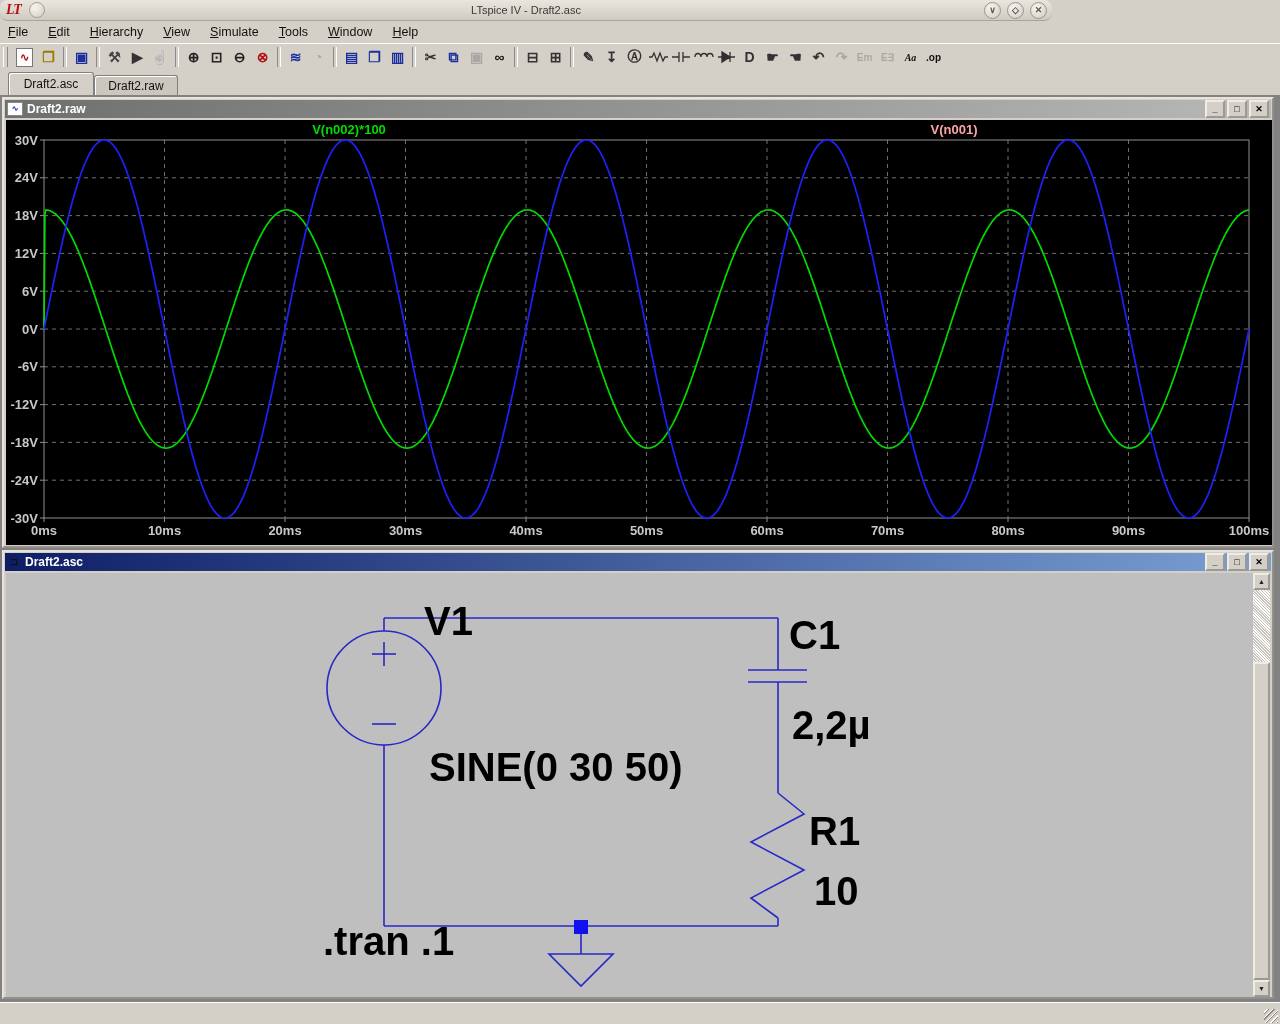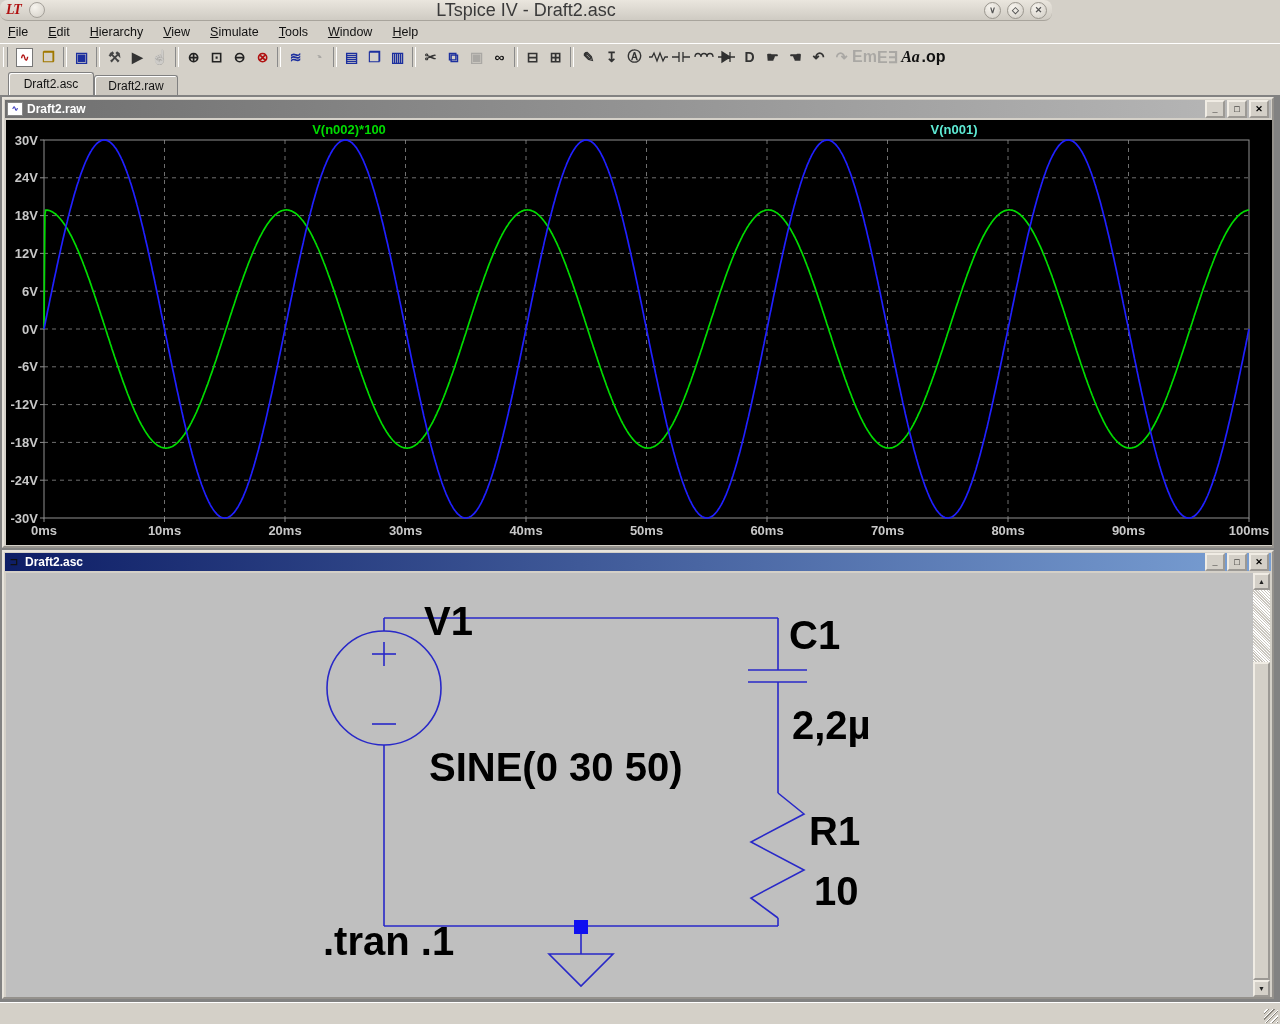--- a/index.html
+++ b/index.html
@@ -6,38 +6,38 @@
   .screen{position:relative;width:1280px;height:1024px;background:#d4d0c8;
     font-family:"Liberation Sans",sans-serif;overflow:hidden;}
 
   
   .titlebar{position:absolute;left:0;top:0;width:1052px;height:20px;
     background:linear-gradient(#eae6de,#cfcbc3);border-bottom:1px solid #a8a49c;
     display:flex;align-items:center;border-radius:8px;}
   .lt-logo{font:italic bold 14px "Liberation Serif",serif;color:#b01010;margin-left:6px;letter-spacing:-1px;}
   .win-circle{width:14px;height:14px;border-radius:50%;margin-left:8px;
     background:radial-gradient(circle at 35% 30%,#f7f4ee,#d2cec6);border:1px solid #a5a19a;}
-  .title-text{position:absolute;left:50%;transform:translateX(-50%);font-size:18px;color:#3a3a3a;text-align:center;}
+  .title-text{position:absolute;left:50%;transform:translateX(-50%);font-size:11px;color:#3a3a3a;text-align:center;}
   .circle-btns{position:absolute;right:5px;top:2px;display:flex;gap:6px;}
   .cbtn{width:15px;height:15px;border-radius:50%;background:radial-gradient(circle at 35% 30%,#f7f4ee,#d0ccc4);
     border:1px solid #9a968e;color:#555;font-size:9px;line-height:14px;text-align:center;font-weight:bold;}
 
   
   .menubar{position:absolute;left:0;top:21px;width:1280px;height:22px;background:#d4d0c8;
     display:flex;align-items:center;gap:20px;padding-left:8px;font-size:12.5px;color:#111;}
   .menu-item u{text-decoration:underline;}
 
   
   .toolbar{position:absolute;left:0;top:43px;width:1280px;height:26px;background:#d4d0c8;
     border-top:1px solid #fff;border-bottom:1px solid #96928a;display:flex;align-items:center;padding-left:2px;}
   .tbgrip{width:3px;height:20px;border-left:1px solid #fff;border-right:1px solid #8a8a8a;margin:0 4px 0 1px;}
   .tbsep{width:2px;height:20px;border-left:1px solid #8a8a8a;border-right:1px solid #fff;margin:0 3px;}
   .tbicon{width:23px;height:20px;display:flex;align-items:center;justify-content:center;
     font-size:14px;font-weight:bold;cursor:default;}
-  .tbicon.small{font-size:16px;}
+  .tbicon.small{font-size:10px;}
   .tbicon.page{width:15px;height:17px;background:#fff;border:1px solid #777;margin:0 4px;font-size:11px;}
   .tbicon.disabled{filter:grayscale(1);opacity:.55;}
   .tbicon.italic{font-style:italic;font-family:"Liberation Serif",serif;}
 
   
   .tabbar{position:absolute;left:0;top:69px;width:1280px;height:26px;background:#d4d0c8;
     border-bottom:1px solid #9a968e;}
   .tab{position:absolute;bottom:0;background:#d4d0c8;border:1px solid #808080;border-bottom:none;
     border-top-left-radius:3px;border-top-right-radius:3px;box-shadow:inset 1px 1px 0 #fff;
     font-size:12px;color:#111;display:flex;align-items:center;justify-content:center;}
@@ -249,21 +249,21 @@
             <text x="1002" y="415" text-anchor="middle" fill="#c8c8c8" style="font:bold 13px &quot;Liberation Sans&quot;,sans-serif">80ms</text>
             <line x1="1122.5" y1="398" x2="1122.5" y2="402" stroke="#909090"></line>
             <text x="1122.5" y="415" text-anchor="middle" fill="#c8c8c8" style="font:bold 13px &quot;Liberation Sans&quot;,sans-serif">90ms</text>
             <line x1="1243" y1="398" x2="1243" y2="402" stroke="#909090"></line>
             <text x="1243" y="415" text-anchor="middle" fill="#c8c8c8" style="font:bold 13px &quot;Liberation Sans&quot;,sans-serif">100ms</text>
             <path d="M38.0,209.0L38.9,94.6L39.7,90.1L40.6,90.0L41.4,90.1L42.3,90.3L43.2,90.5L44.0,90.8L44.9,91.2L45.8,91.6L46.6,92.1L47.5,92.6L48.3,93.2L49.2,93.8L50.1,94.5L50.9,95.3L51.8,96.1L52.6,97.0L53.5,98.0L54.4,99.0L55.2,100.0L56.1,101.1L56.9,102.3L57.8,103.5L58.7,104.7L59.5,106.1L60.4,107.4L61.3,108.8L62.1,110.3L63.0,111.8L63.8,113.4L64.7,115.0L65.6,116.7L66.4,118.4L67.3,120.2L68.1,122.0L69.0,123.8L69.9,125.7L70.7,127.6L71.6,129.6L72.5,131.6L73.3,133.7L74.2,135.8L75.0,137.9L75.9,140.0L76.8,142.2L77.6,144.5L78.5,146.7L79.3,149.0L80.2,151.4L81.1,153.7L81.9,156.1L82.8,158.5L83.7,160.9L84.5,163.4L85.4,165.9L86.2,168.4L87.1,170.9L88.0,173.4L88.8,176.0L89.7,178.6L90.5,181.2L91.4,183.8L92.3,186.4L93.1,189.0L94.0,191.7L94.8,194.3L95.7,197.0L96.6,199.6L97.4,202.3L98.3,205.0L99.2,207.7L100.0,210.3L100.9,213.0L101.7,215.7L102.6,218.3L103.5,221.0L104.3,223.7L105.2,226.3L106.0,228.9L106.9,231.6L107.8,234.2L108.6,236.8L109.5,239.4L110.4,242.0L111.2,244.5L112.1,247.1L112.9,249.6L113.8,252.1L114.7,254.6L115.5,257.0L116.4,259.5L117.2,261.9L118.1,264.3L119.0,266.6L119.8,268.9L120.7,271.2L121.5,273.5L122.4,275.7L123.3,277.9L124.1,280.1L125.0,282.2L125.9,284.3L126.7,286.4L127.6,288.4L128.4,290.4L129.3,292.3L130.2,294.2L131.0,296.0L131.9,297.8L132.7,299.6L133.6,301.3L134.5,303.0L135.3,304.6L136.2,306.1L137.1,307.7L137.9,309.1L138.8,310.6L139.6,311.9L140.5,313.3L141.4,314.5L142.2,315.7L143.1,316.9L143.9,318.0L144.8,319.0L145.7,320.0L146.5,321.0L147.4,321.9L148.3,322.7L149.1,323.4L150.0,324.2L150.8,324.8L151.7,325.4L152.6,325.9L153.4,326.4L154.3,326.8L155.1,327.2L156.0,327.5L156.9,327.7L157.7,327.9L158.6,328.0L159.4,328.1L160.3,328.1L161.2,328.0L162.0,327.9L162.9,327.7L163.8,327.5L164.6,327.1L165.5,326.8L166.3,326.4L167.2,325.9L168.1,325.3L168.9,324.7L169.8,324.1L170.6,323.4L171.5,322.6L172.4,321.8L173.2,320.9L174.1,319.9L175.0,318.9L175.8,317.9L176.7,316.8L177.5,315.6L178.4,314.4L179.3,313.1L180.1,311.8L181.0,310.4L181.8,309.0L182.7,307.5L183.6,306.0L184.4,304.4L185.3,302.8L186.1,301.1L187.0,299.4L187.9,297.7L188.7,295.9L189.6,294.0L190.5,292.1L191.3,290.2L192.2,288.2L193.0,286.2L193.9,284.1L194.8,282.0L195.6,279.9L196.5,277.7L197.3,275.5L198.2,273.3L199.1,271.0L199.9,268.7L200.8,266.4L201.7,264.1L202.5,261.7L203.4,259.3L204.2,256.8L205.1,254.4L206.0,251.9L206.8,249.4L207.7,246.8L208.5,244.3L209.4,241.7L210.3,239.2L211.1,236.6L212.0,234.0L212.8,231.3L213.7,228.7L214.6,226.1L215.4,223.4L216.3,220.8L217.2,218.1L218.0,215.4L218.9,212.8L219.7,210.1L220.6,207.4L221.5,204.7L222.3,202.1L223.2,199.4L224.0,196.7L224.9,194.1L225.8,191.4L226.6,188.8L227.5,186.2L228.4,183.5L229.2,180.9L230.1,178.3L230.9,175.8L231.8,173.2L232.7,170.7L233.5,168.1L234.4,165.6L235.2,163.2L236.1,160.7L237.0,158.3L237.8,155.9L238.7,153.5L239.6,151.1L240.4,148.8L241.3,146.5L242.1,144.3L243.0,142.0L243.9,139.8L244.7,137.7L245.6,135.6L246.4,133.5L247.3,131.4L248.2,129.4L249.0,127.5L249.9,125.5L250.7,123.6L251.6,121.8L252.5,120.0L253.3,118.2L254.2,116.5L255.1,114.9L255.9,113.3L256.8,111.7L257.6,110.2L258.5,108.7L259.4,107.3L260.2,105.9L261.1,104.6L261.9,103.4L262.8,102.2L263.7,101.0L264.5,99.9L265.4,98.9L266.3,97.9L267.1,96.9L268.0,96.1L268.8,95.2L269.7,94.5L270.6,93.8L271.4,93.1L272.3,92.5L273.1,92.0L274.0,91.6L274.9,91.1L275.7,90.8L276.6,90.5L277.4,90.3L278.3,90.1L279.2,90.0L280.0,89.9L280.9,89.9L281.8,90.0L282.6,90.1L283.5,90.3L284.3,90.6L285.2,90.9L286.1,91.3L286.9,91.7L287.8,92.2L288.6,92.7L289.5,93.3L290.4,94.0L291.2,94.7L292.1,95.5L293.0,96.3L293.8,97.2L294.7,98.2L295.5,99.2L296.4,100.2L297.3,101.3L298.1,102.5L299.0,103.7L299.8,105.0L300.7,106.3L301.6,107.7L302.4,109.1L303.3,110.6L304.2,112.1L305.0,113.7L305.9,115.4L306.7,117.0L307.6,118.8L308.5,120.5L309.3,122.3L310.2,124.2L311.0,126.1L311.9,128.0L312.8,130.0L313.6,132.0L314.5,134.1L315.3,136.2L316.2,138.3L317.1,140.5L317.9,142.7L318.8,144.9L319.7,147.2L320.5,149.5L321.4,151.8L322.2,154.2L323.1,156.6L324.0,159.0L324.8,161.4L325.7,163.9L326.5,166.4L327.4,168.9L328.3,171.4L329.1,174.0L330.0,176.5L330.9,179.1L331.7,181.7L332.6,184.3L333.4,186.9L334.3,189.6L335.2,192.2L336.0,194.9L336.9,197.5L337.7,200.2L338.6,202.8L339.5,205.5L340.3,208.2L341.2,210.9L342.0,213.5L342.9,216.2L343.8,218.9L344.6,221.5L345.5,224.2L346.4,226.8L347.2,229.5L348.1,232.1L348.9,234.7L349.8,237.3L350.7,239.9L351.5,242.5L352.4,245.0L353.2,247.6L354.1,250.1L355.0,252.6L355.8,255.1L356.7,257.5L357.6,260.0L358.4,262.4L359.3,264.7L360.1,267.1L361.0,269.4L361.9,271.7L362.7,274.0L363.6,276.2L364.4,278.4L365.3,280.5L366.2,282.6L367.0,284.7L367.9,286.8L368.8,288.8L369.6,290.7L370.5,292.7L371.3,294.5L372.2,296.4L373.1,298.2L373.9,299.9L374.8,301.6L375.6,303.3L376.5,304.9L377.4,306.5L378.2,308.0L379.1,309.4L379.9,310.8L380.8,312.2L381.7,313.5L382.5,314.8L383.4,316.0L384.3,317.1L385.1,318.2L386.0,319.2L386.8,320.2L387.7,321.2L388.6,322.0L389.4,322.8L390.3,323.6L391.1,324.3L392.0,324.9L392.9,325.5L393.7,326.0L394.6,326.5L395.5,326.9L396.3,327.2L397.2,327.5L398.0,327.8L398.9,327.9L399.8,328.0L400.6,328.1L401.5,328.1L402.3,328.0L403.2,327.8L404.1,327.6L404.9,327.4L405.8,327.1L406.6,326.7L407.5,326.3L408.4,325.8L409.2,325.2L410.1,324.6L411.0,324.0L411.8,323.2L412.7,322.4L413.5,321.6L414.4,320.7L415.3,319.8L416.1,318.7L417.0,317.7L417.8,316.6L418.7,315.4L419.6,314.2L420.4,312.9L421.3,311.5L422.2,310.2L423.0,308.7L423.9,307.2L424.7,305.7L425.6,304.1L426.5,302.5L427.3,300.8L428.2,299.1L429.0,297.3L429.9,295.5L430.8,293.6L431.6,291.7L432.5,289.8L433.4,287.8L434.2,285.8L435.1,283.7L435.9,281.6L436.8,279.5L437.7,277.3L438.5,275.1L439.4,272.9L440.2,270.6L441.1,268.3L442.0,265.9L442.8,263.6L443.7,261.2L444.5,258.8L445.4,256.3L446.3,253.9L447.1,251.4L448.0,248.9L448.9,246.3L449.7,243.8L450.6,241.2L451.4,238.6L452.3,236.0L453.2,233.4L454.0,230.8L454.9,228.2L455.7,225.5L456.6,222.9L457.5,220.2L458.3,217.6L459.2,214.9L460.1,212.2L460.9,209.5L461.8,206.9L462.6,204.2L463.5,201.5L464.4,198.9L465.2,196.2L466.1,193.5L466.9,190.9L467.8,188.3L468.7,185.6L469.5,183.0L470.4,180.4L471.2,177.8L472.1,175.3L473.0,172.7L473.8,170.2L474.7,167.6L475.6,165.1L476.4,162.7L477.3,160.2L478.1,157.8L479.0,155.4L479.9,153.0L480.7,150.7L481.6,148.4L482.4,146.1L483.3,143.8L484.2,141.6L485.0,139.4L485.9,137.3L486.8,135.1L487.6,133.1L488.5,131.0L489.3,129.0L490.2,127.1L491.1,125.1L491.9,123.3L492.8,121.4L493.6,119.6L494.5,117.9L495.4,116.2L496.2,114.5L497.1,112.9L497.9,111.4L498.8,109.9L499.7,108.4L500.5,107.0L501.4,105.7L502.3,104.4L503.1,103.1L504.0,101.9L504.8,100.8L505.7,99.7L506.6,98.7L507.4,97.7L508.3,96.8L509.1,95.9L510.0,95.1L510.9,94.3L511.7,93.6L512.6,93.0L513.5,92.4L514.3,91.9L515.2,91.5L516.0,91.1L516.9,90.7L517.8,90.4L518.6,90.2L519.5,90.1L520.3,90.0L521.2,89.9L522.1,90.0L522.9,90.0L523.8,90.2L524.7,90.4L525.5,90.6L526.4,91.0L527.2,91.3L528.1,91.8L529.0,92.3L529.8,92.8L530.7,93.4L531.5,94.1L532.4,94.8L533.3,95.6L534.1,96.5L535.0,97.4L535.8,98.3L536.7,99.4L537.6,100.4L538.4,101.6L539.3,102.7L540.2,104.0L541.0,105.3L541.9,106.6L542.7,108.0L543.6,109.4L544.5,110.9L545.3,112.5L546.2,114.0L547.0,115.7L547.9,117.4L548.8,119.1L549.6,120.9L550.5,122.7L551.4,124.6L552.2,126.5L553.1,128.4L553.9,130.4L554.8,132.4L555.7,134.5L556.5,136.6L557.4,138.7L558.2,140.9L559.1,143.1L560.0,145.4L560.8,147.7L561.7,150.0L562.5,152.3L563.4,154.7L564.3,157.1L565.1,159.5L566.0,161.9L566.9,164.4L567.7,166.9L568.6,169.4L569.4,171.9L570.3,174.5L571.2,177.0L572.0,179.6L572.9,182.2L573.7,184.8L574.6,187.4L575.5,190.1L576.3,192.7L577.2,195.4L578.1,198.0L578.9,200.7L579.8,203.4L580.6,206.0L581.5,208.7L582.4,211.4L583.2,214.1L584.1,216.7L584.9,219.4L585.8,222.1L586.7,224.7L587.5,227.4L588.4,230.0L589.3,232.6L590.1,235.2L591.0,237.8L591.8,240.4L592.7,243.0L593.6,245.6L594.4,248.1L595.3,250.6L596.1,253.1L597.0,255.6L597.9,258.0L598.7,260.4L599.6,262.8L600.4,265.2L601.3,267.6L602.2,269.9L603.0,272.2L603.9,274.4L604.8,276.6L605.6,278.8L606.5,281.0L607.3,283.1L608.2,285.1L609.1,287.2L609.9,289.2L610.8,291.1L611.6,293.0L612.5,294.9L613.4,296.7L614.2,298.5L615.1,300.3L616.0,302.0L616.8,303.6L617.7,305.2L618.5,306.8L619.4,308.3L620.3,309.7L621.1,311.1L622.0,312.5L622.8,313.8L623.7,315.0L624.6,316.2L625.4,317.3L626.3,318.4L627.1,319.4L628.0,320.4L628.9,321.3L629.7,322.2L630.6,323.0L631.5,323.7L632.3,324.4L633.2,325.0L634.0,325.6L634.9,326.1L635.8,326.6L636.6,327.0L637.5,327.3L638.3,327.6L639.2,327.8L640.1,327.9L640.9,328.0L641.8,328.1L642.7,328.0L643.5,328.0L644.4,327.8L645.2,327.6L646.1,327.3L647.0,327.0L647.8,326.6L648.7,326.2L649.5,325.7L650.4,325.1L651.3,324.5L652.1,323.8L653.0,323.1L653.9,322.3L654.7,321.4L655.6,320.5L656.4,319.6L657.3,318.5L658.2,317.5L659.0,316.3L659.9,315.1L660.7,313.9L661.6,312.6L662.5,311.3L663.3,309.9L664.2,308.4L665.0,306.9L665.9,305.4L666.8,303.8L667.6,302.1L668.5,300.5L669.4,298.7L670.2,296.9L671.1,295.1L671.9,293.3L672.8,291.3L673.7,289.4L674.5,287.4L675.4,285.4L676.2,283.3L677.1,281.2L678.0,279.0L678.8,276.9L679.7,274.6L680.6,272.4L681.4,270.1L682.3,267.8L683.1,265.5L684.0,263.1L684.9,260.7L685.7,258.3L686.6,255.8L687.4,253.4L688.3,250.9L689.2,248.4L690.0,245.8L690.9,243.3L691.7,240.7L692.6,238.1L693.5,235.5L694.3,232.9L695.2,230.3L696.1,227.7L696.9,225.0L697.8,222.4L698.6,219.7L699.5,217.0L700.4,214.4L701.2,211.7L702.1,209.0L702.9,206.3L703.8,203.7L704.7,201.0L705.5,198.3L706.4,195.7L707.3,193.0L708.1,190.4L709.0,187.7L709.8,185.1L710.7,182.5L711.6,179.9L712.4,177.3L713.3,174.7L714.1,172.2L715.0,169.7L715.9,167.1L716.7,164.7L717.6,162.2L718.5,159.7L719.3,157.3L720.2,154.9L721.0,152.5L721.9,150.2L722.8,147.9L723.6,145.6L724.5,143.4L725.3,141.2L726.2,139.0L727.1,136.8L727.9,134.7L728.8,132.7L729.6,130.6L730.5,128.6L731.4,126.7L732.2,124.8L733.1,122.9L734.0,121.1L734.8,119.3L735.7,117.6L736.5,115.9L737.4,114.2L738.3,112.6L739.1,111.1L740.0,109.6L740.8,108.1L741.7,106.7L742.6,105.4L743.4,104.1L744.3,102.9L745.2,101.7L746.0,100.6L746.9,99.5L747.7,98.5L748.6,97.5L749.5,96.6L750.3,95.7L751.2,94.9L752.0,94.2L752.9,93.5L753.8,92.9L754.6,92.3L755.5,91.8L756.3,91.4L757.2,91.0L758.1,90.7L758.9,90.4L759.8,90.2L760.7,90.0L761.5,90.0L762.4,89.9L763.2,90.0L764.1,90.1L765.0,90.2L765.8,90.4L766.7,90.7L767.5,91.0L768.4,91.4L769.3,91.9L770.1,92.4L771.0,92.9L771.9,93.6L772.7,94.3L773.6,95.0L774.4,95.8L775.3,96.7L776.2,97.6L777.0,98.5L777.9,99.6L778.7,100.7L779.6,101.8L780.5,103.0L781.3,104.2L782.2,105.5L783.1,106.9L783.9,108.3L784.8,109.7L785.6,111.2L786.5,112.8L787.4,114.4L788.2,116.0L789.1,117.7L789.9,119.5L790.8,121.2L791.7,123.1L792.5,124.9L793.4,126.9L794.2,128.8L795.1,130.8L796.0,132.8L796.8,134.9L797.7,137.0L798.6,139.2L799.4,141.4L800.3,143.6L801.1,145.8L802.0,148.1L802.9,150.4L803.7,152.8L804.6,155.1L805.4,157.5L806.3,160.0L807.2,162.4L808.0,164.9L808.9,167.4L809.8,169.9L810.6,172.4L811.5,175.0L812.3,177.5L813.2,180.1L814.1,182.7L814.9,185.3L815.8,188.0L816.6,190.6L817.5,193.3L818.4,195.9L819.2,198.6L820.1,201.2L820.9,203.9L821.8,206.6L822.7,209.3L823.5,211.9L824.4,214.6L825.3,217.3L826.1,219.9L827.0,222.6L827.8,225.2L828.7,227.9L829.6,230.5L830.4,233.2L831.3,235.8L832.1,238.4L833.0,240.9L833.9,243.5L834.7,246.1L835.6,248.6L836.5,251.1L837.3,253.6L838.2,256.1L839.0,258.5L839.9,260.9L840.8,263.3L841.6,265.7L842.5,268.0L843.3,270.3L844.2,272.6L845.1,274.8L845.9,277.1L846.8,279.2L847.6,281.4L848.5,283.5L849.4,285.6L850.2,287.6L851.1,289.6L852.0,291.5L852.8,293.4L853.7,295.3L854.5,297.1L855.4,298.9L856.3,300.6L857.1,302.3L858.0,303.9L858.8,305.5L859.7,307.1L860.6,308.6L861.4,310.0L862.3,311.4L863.2,312.7L864.0,314.0L864.9,315.3L865.7,316.4L866.6,317.6L867.5,318.6L868.3,319.6L869.2,320.6L870.0,321.5L870.9,322.4L871.8,323.1L872.6,323.9L873.5,324.6L874.4,325.2L875.2,325.7L876.1,326.2L876.9,326.7L877.8,327.0L878.7,327.4L879.5,327.6L880.4,327.8L881.2,328.0L882.1,328.0L883.0,328.1L883.8,328.0L884.7,327.9L885.5,327.8L886.4,327.6L887.3,327.3L888.1,326.9L889.0,326.5L889.9,326.1L890.7,325.6L891.6,325.0L892.4,324.4L893.3,323.7L894.2,322.9L895.0,322.1L895.9,321.2L896.7,320.3L897.6,319.4L898.5,318.3L899.3,317.2L900.2,316.1L901.1,314.9L901.9,313.6L902.8,312.3L903.6,311.0L904.5,309.6L905.4,308.1L906.2,306.6L907.1,305.1L907.9,303.5L908.8,301.8L909.7,300.1L910.5,298.4L911.4,296.6L912.2,294.7L913.1,292.9L914.0,291.0L914.8,289.0L915.7,287.0L916.6,285.0L917.4,282.9L918.3,280.8L919.1,278.6L920.0,276.4L920.9,274.2L921.7,271.9L922.6,269.7L923.4,267.3L924.3,265.0L925.2,262.6L926.0,260.2L926.9,257.8L927.8,255.3L928.6,252.9L929.5,250.4L930.3,247.9L931.2,245.3L932.1,242.8L932.9,240.2L933.8,237.6L934.6,235.0L935.5,232.4L936.4,229.8L937.2,227.1L938.1,224.5L939.0,221.8L939.8,219.2L940.7,216.5L941.5,213.8L942.4,211.2L943.3,208.5L944.1,205.8L945.0,203.1L945.8,200.5L946.7,197.8L947.6,195.1L948.4,192.5L949.3,189.8L950.1,187.2L951.0,184.6L951.9,182.0L952.7,179.4L953.6,176.8L954.5,174.2L955.3,171.7L956.2,169.2L957.0,166.6L957.9,164.2L958.8,161.7L959.6,159.2L960.5,156.8L961.3,154.4L962.2,152.1L963.1,149.7L963.9,147.4L964.8,145.2L965.7,142.9L966.5,140.7L967.4,138.5L968.2,136.4L969.1,134.3L970.0,132.2L970.8,130.2L971.7,128.2L972.5,126.3L973.4,124.4L974.3,122.5L975.1,120.7L976.0,118.9L976.8,117.2L977.7,115.5L978.6,113.9L979.4,112.3L980.3,110.8L981.2,109.3L982.0,107.9L982.9,106.5L983.7,105.1L984.6,103.9L985.5,102.6L986.3,101.5L987.2,100.3L988.0,99.3L988.9,98.3L989.8,97.3L990.6,96.4L991.5,95.6L992.4,94.8L993.2,94.1L994.1,93.4L994.9,92.8L995.8,92.2L996.7,91.7L997.5,91.3L998.4,90.9L999.2,90.6L1000.1,90.4L1001.0,90.2L1001.8,90.0L1002.7,89.9L1003.6,89.9L1004.4,90.0L1005.3,90.1L1006.1,90.2L1007.0,90.5L1007.9,90.8L1008.7,91.1L1009.6,91.5L1010.4,92.0L1011.3,92.5L1012.2,93.1L1013.0,93.7L1013.9,94.4L1014.7,95.2L1015.6,96.0L1016.5,96.8L1017.3,97.8L1018.2,98.7L1019.1,99.8L1019.9,100.9L1020.8,102.0L1021.6,103.2L1022.5,104.5L1023.4,105.8L1024.2,107.1L1025.1,108.6L1025.9,110.0L1026.8,111.5L1027.7,113.1L1028.5,114.7L1029.4,116.4L1030.3,118.1L1031.1,119.8L1032.0,121.6L1032.8,123.4L1033.7,125.3L1034.6,127.2L1035.4,129.2L1036.3,131.2L1037.1,133.3L1038.0,135.3L1038.9,137.5L1039.7,139.6L1040.6,141.8L1041.4,144.0L1042.3,146.3L1043.2,148.6L1044.0,150.9L1044.9,153.2L1045.8,155.6L1046.6,158.0L1047.5,160.4L1048.3,162.9L1049.2,165.4L1050.1,167.9L1050.9,170.4L1051.8,172.9L1052.6,175.5L1053.5,178.1L1054.4,180.7L1055.2,183.3L1056.1,185.9L1057.0,188.5L1057.8,191.1L1058.7,193.8L1059.5,196.4L1060.4,199.1L1061.3,201.8L1062.1,204.4L1063.0,207.1L1063.8,209.8L1064.7,212.5L1065.6,215.1L1066.4,217.8L1067.3,220.5L1068.2,223.1L1069.0,225.8L1069.9,228.4L1070.7,231.1L1071.6,233.7L1072.5,236.3L1073.3,238.9L1074.2,241.5L1075.0,244.0L1075.9,246.6L1076.8,249.1L1077.6,251.6L1078.5,254.1L1079.3,256.6L1080.2,259.0L1081.1,261.4L1081.9,263.8L1082.8,266.2L1083.7,268.5L1084.5,270.8L1085.4,273.1L1086.2,275.3L1087.1,277.5L1088.0,279.7L1088.8,281.8L1089.7,283.9L1090.5,286.0L1091.4,288.0L1092.3,290.0L1093.1,291.9L1094.0,293.8L1094.9,295.7L1095.7,297.5L1096.6,299.2L1097.4,301.0L1098.3,302.6L1099.2,304.3L1100.0,305.8L1100.9,307.4L1101.7,308.9L1102.6,310.3L1103.5,311.7L1104.3,313.0L1105.2,314.3L1106.0,315.5L1106.9,316.7L1107.8,317.8L1108.6,318.8L1109.5,319.8L1110.4,320.8L1111.2,321.7L1112.1,322.5L1112.9,323.3L1113.8,324.0L1114.7,324.7L1115.5,325.3L1116.4,325.8L1117.2,326.3L1118.1,326.7L1119.0,327.1L1119.8,327.4L1120.7,327.7L1121.6,327.9L1122.4,328.0L1123.3,328.1L1124.1,328.1L1125.0,328.0L1125.9,327.9L1126.7,327.7L1127.6,327.5L1128.4,327.2L1129.3,326.9L1130.2,326.5L1131.0,326.0L1131.9,325.5L1132.7,324.9L1133.6,324.2L1134.5,323.5L1135.3,322.8L1136.2,321.9L1137.1,321.1L1137.9,320.1L1138.8,319.2L1139.6,318.1L1140.5,317.0L1141.4,315.9L1142.2,314.7L1143.1,313.4L1143.9,312.1L1144.8,310.7L1145.7,309.3L1146.5,307.8L1147.4,306.3L1148.3,304.8L1149.1,303.1L1150.0,301.5L1150.8,299.8L1151.7,298.0L1152.6,296.2L1153.4,294.4L1154.3,292.5L1155.1,290.6L1156.0,288.6L1156.9,286.6L1157.7,284.5L1158.6,282.5L1159.5,280.3L1160.3,278.2L1161.2,276.0L1162.0,273.8L1162.9,271.5L1163.8,269.2L1164.6,266.9L1165.5,264.5L1166.3,262.1L1167.2,259.7L1168.1,257.3L1168.9,254.9L1169.8,252.4L1170.6,249.9L1171.5,247.4L1172.4,244.8L1173.2,242.3L1174.1,239.7L1175.0,237.1L1175.8,234.5L1176.7,231.9L1177.5,229.2L1178.4,226.6L1179.3,223.9L1180.1,221.3L1181.0,218.6L1181.8,216.0L1182.7,213.3L1183.6,210.6L1184.4,207.9L1185.3,205.3L1186.2,202.6L1187.0,199.9L1187.9,197.3L1188.7,194.6L1189.6,192.0L1190.5,189.3L1191.3,186.7L1192.2,184.1L1193.0,181.5L1193.9,178.9L1194.8,176.3L1195.6,173.7L1196.5,171.2L1197.3,168.6L1198.2,166.1L1199.1,163.7L1199.9,161.2L1200.8,158.8L1201.7,156.4L1202.5,154.0L1203.4,151.6L1204.2,149.3L1205.1,147.0L1206.0,144.7L1206.8,142.5L1207.7,140.3L1208.5,138.1L1209.4,136.0L1210.3,133.9L1211.1,131.8L1212.0,129.8L1212.9,127.8L1213.7,125.9L1214.6,124.0L1215.4,122.2L1216.3,120.4L1217.2,118.6L1218.0,116.9L1218.9,115.2L1219.7,113.6L1220.6,112.0L1221.5,110.5L1222.3,109.0L1223.2,107.6L1224.1,106.2L1224.9,104.9L1225.8,103.6L1226.6,102.4L1227.5,101.2L1228.4,100.1L1229.2,99.1L1230.1,98.1L1230.9,97.1L1231.8,96.2L1232.7,95.4L1233.5,94.6L1234.4,93.9L1235.2,93.3L1236.1,92.7L1237.0,92.1L1237.8,91.6L1238.7,91.2L1239.6,90.9L1240.4,90.6L1241.3,90.3L1242.1,90.1L1243.0,90.0" fill="none" stroke="#00dc00" stroke-width="1.7"></path>
             <path d="M38.0,209.0L38.9,204.8L39.7,200.5L40.6,196.3L41.4,192.0L42.3,187.8L43.2,183.6L44.0,179.4L44.9,175.2L45.8,171.1L46.6,166.9L47.5,162.8L48.3,158.7L49.2,154.6L50.1,150.6L50.9,146.5L51.8,142.5L52.6,138.6L53.5,134.7L54.4,130.8L55.2,126.9L56.1,123.1L56.9,119.4L57.8,115.7L58.7,112.0L59.5,108.4L60.4,104.8L61.3,101.3L62.1,97.8L63.0,94.4L63.8,91.1L64.7,87.8L65.6,84.6L66.4,81.4L67.3,78.3L68.1,75.3L69.0,72.3L69.9,69.4L70.7,66.6L71.6,63.8L72.5,61.2L73.3,58.6L74.2,56.0L75.0,53.6L75.9,51.2L76.8,48.9L77.6,46.7L78.5,44.5L79.3,42.5L80.2,40.5L81.1,38.7L81.9,36.9L82.8,35.1L83.7,33.5L84.5,32.0L85.4,30.6L86.2,29.2L87.1,27.9L88.0,26.8L88.8,25.7L89.7,24.7L90.5,23.8L91.4,23.0L92.3,22.3L93.1,21.7L94.0,21.2L94.8,20.7L95.7,20.4L96.6,20.2L97.4,20.0L98.3,20.0L99.2,20.1L100.0,20.2L100.9,20.4L101.7,20.8L102.6,21.2L103.5,21.7L104.3,22.4L105.2,23.1L106.0,23.9L106.9,24.8L107.8,25.8L108.6,26.9L109.5,28.1L110.4,29.3L111.2,30.7L112.1,32.1L112.9,33.7L113.8,35.3L114.7,37.0L115.5,38.8L116.4,40.7L117.2,42.7L118.1,44.8L119.0,46.9L119.8,49.1L120.7,51.4L121.5,53.8L122.4,56.3L123.3,58.8L124.1,61.4L125.0,64.1L125.9,66.9L126.7,69.7L127.6,72.6L128.4,75.6L129.3,78.6L130.2,81.7L131.0,84.9L131.9,88.1L132.7,91.4L133.6,94.8L134.5,98.2L135.3,101.6L136.2,105.2L137.1,108.7L137.9,112.4L138.8,116.0L139.6,119.8L140.5,123.5L141.4,127.3L142.2,131.2L143.1,135.1L143.9,139.0L144.8,142.9L145.7,146.9L146.5,151.0L147.4,155.0L148.3,159.1L149.1,163.2L150.0,167.3L150.8,171.5L151.7,175.6L152.6,179.8L153.4,184.0L154.3,188.2L155.1,192.5L156.0,196.7L156.9,200.9L157.7,205.2L158.6,209.4L159.4,213.7L160.3,217.9L161.2,222.1L162.0,226.4L162.9,230.6L163.8,234.8L164.6,239.0L165.5,243.2L166.3,247.4L167.2,251.5L168.1,255.6L168.9,259.7L169.8,263.8L170.6,267.8L171.5,271.9L172.4,275.9L173.2,279.8L174.1,283.7L175.0,287.6L175.8,291.4L176.7,295.2L177.5,299.0L178.4,302.7L179.3,306.4L180.1,310.0L181.0,313.5L181.8,317.0L182.7,320.5L183.6,323.9L184.4,327.2L185.3,330.5L186.1,333.7L187.0,336.9L187.9,340.0L188.7,343.0L189.6,346.0L190.5,348.9L191.3,351.7L192.2,354.4L193.0,357.1L193.9,359.7L194.8,362.2L195.6,364.7L196.5,367.0L197.3,369.3L198.2,371.5L199.1,373.7L199.9,375.7L200.8,377.7L201.7,379.5L202.5,381.3L203.4,383.0L204.2,384.6L205.1,386.2L206.0,387.6L206.8,388.9L207.7,390.2L208.5,391.3L209.4,392.4L210.3,393.4L211.1,394.3L212.0,395.1L212.8,395.8L213.7,396.4L214.6,396.9L215.4,397.3L216.3,397.6L217.2,397.8L218.0,398.0L218.9,398.0L219.7,397.9L220.6,397.8L221.5,397.5L222.3,397.2L223.2,396.7L224.0,396.2L224.9,395.6L225.8,394.8L226.6,394.0L227.5,393.1L228.4,392.1L229.2,391.0L230.1,389.8L230.9,388.5L231.8,387.2L232.7,385.7L233.5,384.2L234.4,382.5L235.2,380.8L236.1,379.0L237.0,377.1L237.8,375.1L238.7,373.0L239.6,370.9L240.4,368.7L241.3,366.3L242.1,363.9L243.0,361.5L243.9,358.9L244.7,356.3L245.6,353.6L246.4,350.8L247.3,348.0L248.2,345.1L249.0,342.1L249.9,339.1L250.7,336.0L251.6,332.8L252.5,329.5L253.3,326.2L254.2,322.9L255.1,319.5L255.9,316.0L256.8,312.5L257.6,308.9L258.5,305.3L259.4,301.6L260.2,297.9L261.1,294.1L261.9,290.3L262.8,286.4L263.7,282.6L264.5,278.6L265.4,274.7L266.3,270.7L267.1,266.6L268.0,262.6L268.8,258.5L269.7,254.4L270.6,250.3L271.4,246.1L272.3,241.9L273.1,237.7L274.0,233.5L274.9,229.3L275.7,225.1L276.6,220.9L277.4,216.6L278.3,212.4L279.2,208.2L280.0,203.9L280.9,199.7L281.8,195.4L282.6,191.2L283.5,187.0L284.3,182.8L285.2,178.6L286.1,174.4L286.9,170.2L287.8,166.1L288.6,162.0L289.5,157.9L290.4,153.8L291.2,149.7L292.1,145.7L293.0,141.8L293.8,137.8L294.7,133.9L295.5,130.0L296.4,126.2L297.3,122.4L298.1,118.6L299.0,114.9L299.8,111.3L300.7,107.7L301.6,104.1L302.4,100.6L303.3,97.2L304.2,93.8L305.0,90.4L305.9,87.2L306.7,83.9L307.6,80.8L308.5,77.7L309.3,74.7L310.2,71.7L311.0,68.8L311.9,66.0L312.8,63.3L313.6,60.6L314.5,58.0L315.3,55.5L316.2,53.1L317.1,50.7L317.9,48.4L318.8,46.2L319.7,44.1L320.5,42.1L321.4,40.1L322.2,38.3L323.1,36.5L324.0,34.8L324.8,33.2L325.7,31.7L326.5,30.3L327.4,28.9L328.3,27.7L329.1,26.5L330.0,25.5L330.9,24.5L331.7,23.6L332.6,22.9L333.4,22.2L334.3,21.6L335.2,21.1L336.0,20.7L336.9,20.4L337.7,20.1L338.6,20.0L339.5,20.0L340.3,20.1L341.2,20.2L342.0,20.5L342.9,20.9L343.8,21.3L344.6,21.9L345.5,22.5L346.4,23.2L347.2,24.1L348.1,25.0L348.9,26.0L349.8,27.1L350.7,28.3L351.5,29.6L352.4,31.0L353.2,32.4L354.1,34.0L355.0,35.7L355.8,37.4L356.7,39.2L357.6,41.1L358.4,43.1L359.3,45.2L360.1,47.3L361.0,49.6L361.9,51.9L362.7,54.3L363.6,56.8L364.4,59.3L365.3,62.0L366.2,64.7L367.0,67.4L367.9,70.3L368.8,73.2L369.6,76.2L370.5,79.2L371.3,82.4L372.2,85.5L373.1,88.8L373.9,92.1L374.8,95.5L375.6,98.9L376.5,102.3L377.4,105.9L378.2,109.5L379.1,113.1L379.9,116.8L380.8,120.5L381.7,124.3L382.5,128.1L383.4,131.9L384.3,135.8L385.1,139.8L386.0,143.7L386.8,147.7L387.7,151.8L388.6,155.8L389.4,159.9L390.3,164.0L391.1,168.2L392.0,172.3L392.9,176.5L393.7,180.7L394.6,184.9L395.5,189.1L396.3,193.3L397.2,197.5L398.0,201.8L398.9,206.0L399.8,210.3L400.6,214.5L401.5,218.8L402.3,223.0L403.2,227.2L404.1,231.4L404.9,235.6L405.8,239.8L406.6,244.0L407.5,248.2L408.4,252.3L409.2,256.4L410.1,260.5L411.0,264.6L411.8,268.7L412.7,272.7L413.5,276.6L414.4,280.6L415.3,284.5L416.1,288.4L417.0,292.2L417.8,296.0L418.7,299.7L419.6,303.4L420.4,307.1L421.3,310.7L422.2,314.2L423.0,317.7L423.9,321.2L424.7,324.6L425.6,327.9L426.5,331.2L427.3,334.4L428.2,337.5L429.0,340.6L429.9,343.6L430.8,346.6L431.6,349.4L432.5,352.2L433.4,355.0L434.2,357.6L435.1,360.2L435.9,362.7L436.8,365.2L437.7,367.5L438.5,369.8L439.4,372.0L440.2,374.1L441.1,376.1L442.0,378.0L442.8,379.9L443.7,381.7L444.5,383.3L445.4,384.9L446.3,386.4L447.1,387.9L448.0,389.2L448.9,390.4L449.7,391.6L450.6,392.6L451.4,393.6L452.3,394.4L453.2,395.2L454.0,395.9L454.9,396.5L455.7,397.0L456.6,397.4L457.5,397.7L458.3,397.9L459.2,398.0L460.1,398.0L460.9,397.9L461.8,397.7L462.6,397.5L463.5,397.1L464.4,396.6L465.2,396.1L466.1,395.4L466.9,394.7L467.8,393.8L468.7,392.9L469.5,391.9L470.4,390.8L471.2,389.6L472.1,388.3L473.0,386.9L473.8,385.4L474.7,383.8L475.6,382.2L476.4,380.4L477.3,378.6L478.1,376.7L479.0,374.7L479.9,372.6L480.7,370.4L481.6,368.2L482.4,365.9L483.3,363.5L484.2,361.0L485.0,358.4L485.9,355.8L486.8,353.1L487.6,350.3L488.5,347.4L489.3,344.5L490.2,341.5L491.1,338.5L491.9,335.3L492.8,332.1L493.6,328.9L494.5,325.6L495.4,322.2L496.2,318.8L497.1,315.3L497.9,311.8L498.8,308.2L499.7,304.5L500.5,300.9L501.4,297.1L502.3,293.3L503.1,289.5L504.0,285.7L504.8,281.8L505.7,277.8L506.6,273.9L507.4,269.9L508.3,265.8L509.1,261.8L510.0,257.7L510.9,253.6L511.7,249.4L512.6,245.3L513.5,241.1L514.3,236.9L515.2,232.7L516.0,228.5L516.9,224.3L517.8,220.0L518.6,215.8L519.5,211.5L520.3,207.3L521.2,203.1L522.1,198.8L522.9,194.6L523.8,190.4L524.7,186.1L525.5,181.9L526.4,177.7L527.2,173.6L528.1,169.4L529.0,165.3L529.8,161.1L530.7,157.0L531.5,153.0L532.4,148.9L533.3,144.9L534.1,141.0L535.0,137.0L535.8,133.1L536.7,129.2L537.6,125.4L538.4,121.6L539.3,117.9L540.2,114.2L541.0,110.5L541.9,106.9L542.7,103.4L543.6,99.9L544.5,96.5L545.3,93.1L546.2,89.8L547.0,86.5L547.9,83.3L548.8,80.2L549.6,77.1L550.5,74.1L551.4,71.1L552.2,68.3L553.1,65.5L553.9,62.8L554.8,60.1L555.7,57.5L556.5,55.0L557.4,52.6L558.2,50.3L559.1,48.0L560.0,45.8L560.8,43.7L561.7,41.7L562.5,39.8L563.4,37.9L564.3,36.2L565.1,34.5L566.0,32.9L566.9,31.4L567.7,30.0L568.6,28.7L569.4,27.5L570.3,26.3L571.2,25.3L572.0,24.3L572.9,23.5L573.7,22.7L574.6,22.0L575.5,21.5L576.3,21.0L577.2,20.6L578.1,20.3L578.9,20.1L579.8,20.0L580.6,20.0L581.5,20.1L582.4,20.3L583.2,20.6L584.1,20.9L584.9,21.4L585.8,22.0L586.7,22.6L587.5,23.4L588.4,24.2L589.3,25.2L590.1,26.2L591.0,27.3L591.8,28.6L592.7,29.9L593.6,31.3L594.4,32.7L595.3,34.3L596.1,36.0L597.0,37.7L597.9,39.6L598.7,41.5L599.6,43.5L600.4,45.6L601.3,47.8L602.2,50.0L603.0,52.4L603.9,54.8L604.8,57.3L605.6,59.8L606.5,62.5L607.3,65.2L608.2,68.0L609.1,70.9L609.9,73.8L610.8,76.8L611.6,79.9L612.5,83.0L613.4,86.2L614.2,89.4L615.1,92.8L616.0,96.1L616.8,99.6L617.7,103.1L618.5,106.6L619.4,110.2L620.3,113.8L621.1,117.5L622.0,121.3L622.8,125.0L623.7,128.9L624.6,132.7L625.4,136.6L626.3,140.6L627.1,144.5L628.0,148.5L628.9,152.6L629.7,156.6L630.6,160.7L631.5,164.8L632.3,169.0L633.2,173.1L634.0,177.3L634.9,181.5L635.8,185.7L636.6,189.9L637.5,194.2L638.3,198.4L639.2,202.6L640.1,206.9L640.9,211.1L641.8,215.4L642.7,219.6L643.5,223.8L644.4,228.1L645.2,232.3L646.1,236.5L647.0,240.7L647.8,244.9L648.7,249.0L649.5,253.2L650.4,257.3L651.3,261.4L652.1,265.4L653.0,269.5L653.9,273.5L654.7,277.4L655.6,281.4L656.4,285.3L657.3,289.1L658.2,293.0L659.0,296.7L659.9,300.5L660.7,304.2L661.6,307.8L662.5,311.4L663.3,314.9L664.2,318.4L665.0,321.9L665.9,325.2L666.8,328.6L667.6,331.8L668.5,335.0L669.4,338.1L670.2,341.2L671.1,344.2L671.9,347.1L672.8,350.0L673.7,352.8L674.5,355.5L675.4,358.2L676.2,360.7L677.1,363.2L678.0,365.6L678.8,368.0L679.7,370.2L680.6,372.4L681.4,374.5L682.3,376.5L683.1,378.4L684.0,380.3L684.9,382.0L685.7,383.7L686.6,385.3L687.4,386.7L688.3,388.1L689.2,389.4L690.0,390.7L690.9,391.8L691.7,392.8L692.6,393.8L693.5,394.6L694.3,395.4L695.2,396.0L696.1,396.6L696.9,397.1L697.8,397.4L698.6,397.7L699.5,397.9L700.4,398.0L701.2,398.0L702.1,397.9L702.9,397.7L703.8,397.4L704.7,397.0L705.5,396.5L706.4,396.0L707.3,395.3L708.1,394.5L709.0,393.7L709.8,392.7L710.7,391.7L711.6,390.5L712.4,389.3L713.3,388.0L714.1,386.6L715.0,385.1L715.9,383.5L716.7,381.8L717.6,380.1L718.5,378.2L719.3,376.3L720.2,374.3L721.0,372.2L721.9,370.0L722.8,367.7L723.6,365.4L724.5,363.0L725.3,360.5L726.2,357.9L727.1,355.2L727.9,352.5L728.8,349.7L729.6,346.9L730.5,343.9L731.4,340.9L732.2,337.8L733.1,334.7L734.0,331.5L734.8,328.2L735.7,324.9L736.5,321.5L737.4,318.1L738.3,314.6L739.1,311.1L740.0,307.5L740.8,303.8L741.7,300.1L742.6,296.4L743.4,292.6L744.3,288.8L745.2,284.9L746.0,281.0L746.9,277.0L747.7,273.1L748.6,269.1L749.5,265.0L750.3,261.0L751.2,256.9L752.0,252.7L752.9,248.6L753.8,244.4L754.6,240.3L755.5,236.1L756.3,231.9L757.2,227.6L758.1,223.4L758.9,219.2L759.8,214.9L760.7,210.7L761.5,206.5L762.4,202.2L763.2,198.0L764.1,193.7L765.0,189.5L765.8,185.3L766.7,181.1L767.5,176.9L768.4,172.7L769.3,168.6L770.1,164.4L771.0,160.3L771.9,156.2L772.7,152.2L773.6,148.1L774.4,144.1L775.3,140.2L776.2,136.2L777.0,132.3L777.9,128.5L778.7,124.7L779.6,120.9L780.5,117.1L781.3,113.5L782.2,109.8L783.1,106.2L783.9,102.7L784.8,99.2L785.6,95.8L786.5,92.4L787.4,89.1L788.2,85.9L789.1,82.7L789.9,79.5L790.8,76.5L791.7,73.5L792.5,70.6L793.4,67.7L794.2,64.9L795.1,62.2L796.0,59.6L796.8,57.0L797.7,54.5L798.6,52.1L799.4,49.8L800.3,47.6L801.1,45.4L802.0,43.3L802.9,41.3L803.7,39.4L804.6,37.6L805.4,35.8L806.3,34.2L807.2,32.6L808.0,31.1L808.9,29.7L809.8,28.4L810.6,27.2L811.5,26.1L812.3,25.1L813.2,24.2L814.1,23.3L814.9,22.6L815.8,21.9L816.6,21.4L817.5,20.9L818.4,20.5L819.2,20.3L820.1,20.1L820.9,20.0L821.8,20.0L822.7,20.1L823.5,20.3L824.4,20.6L825.3,21.0L826.1,21.5L827.0,22.1L827.8,22.8L828.7,23.6L829.6,24.4L830.4,25.4L831.3,26.4L832.1,27.6L833.0,28.8L833.9,30.1L834.7,31.6L835.6,33.1L836.5,34.7L837.3,36.3L838.2,38.1L839.0,40.0L839.9,41.9L840.8,43.9L841.6,46.0L842.5,48.2L843.3,50.5L844.2,52.8L845.1,55.3L845.9,57.8L846.8,60.4L847.6,63.0L848.5,65.8L849.4,68.6L850.2,71.4L851.1,74.4L852.0,77.4L852.8,80.5L853.7,83.6L854.5,86.8L855.4,90.1L856.3,93.4L857.1,96.8L858.0,100.3L858.8,103.8L859.7,107.3L860.6,110.9L861.4,114.6L862.3,118.3L863.2,122.0L864.0,125.8L864.9,129.6L865.7,133.5L866.6,137.4L867.5,141.4L868.3,145.3L869.2,149.3L870.0,153.4L870.9,157.5L871.8,161.6L872.6,165.7L873.5,169.8L874.4,174.0L875.2,178.2L876.1,182.4L876.9,186.6L877.8,190.8L878.7,195.0L879.5,199.2L880.4,203.5L881.2,207.7L882.1,212.0L883.0,216.2L883.8,220.5L884.7,224.7L885.5,228.9L886.4,233.1L887.3,237.3L888.1,241.5L889.0,245.7L889.9,249.8L890.7,254.0L891.6,258.1L892.4,262.2L893.3,266.2L894.2,270.3L895.0,274.3L895.9,278.2L896.7,282.2L897.6,286.1L898.5,289.9L899.3,293.7L900.2,297.5L901.1,301.2L901.9,304.9L902.8,308.5L903.6,312.1L904.5,315.7L905.4,319.1L906.2,322.5L907.1,325.9L907.9,329.2L908.8,332.5L909.7,335.6L910.5,338.8L911.4,341.8L912.2,344.8L913.1,347.7L914.0,350.6L914.8,353.3L915.7,356.0L916.6,358.7L917.4,361.2L918.3,363.7L919.1,366.1L920.0,368.4L920.9,370.7L921.7,372.8L922.6,374.9L923.4,376.9L924.3,378.8L925.2,380.6L926.0,382.3L926.9,384.0L927.8,385.6L928.6,387.0L929.5,388.4L930.3,389.7L931.2,390.9L932.1,392.0L932.9,393.0L933.8,393.9L934.6,394.8L935.5,395.5L936.4,396.1L937.2,396.7L938.1,397.1L939.0,397.5L939.8,397.8L940.7,397.9L941.5,398.0L942.4,398.0L943.3,397.9L944.1,397.6L945.0,397.3L945.8,396.9L946.7,396.4L947.6,395.8L948.4,395.1L949.3,394.4L950.1,393.5L951.0,392.5L951.9,391.5L952.7,390.3L953.6,389.1L954.5,387.7L955.3,386.3L956.2,384.8L957.0,383.2L957.9,381.5L958.8,379.7L959.6,377.9L960.5,375.9L961.3,373.9L962.2,371.8L963.1,369.6L963.9,367.3L964.8,364.9L965.7,362.5L966.5,360.0L967.4,357.4L968.2,354.7L969.1,352.0L970.0,349.2L970.8,346.3L971.7,343.3L972.5,340.3L973.4,337.2L974.3,334.1L975.1,330.8L976.0,327.6L976.8,324.2L977.7,320.8L978.6,317.4L979.4,313.9L980.3,310.3L981.2,306.7L982.0,303.1L982.9,299.4L983.7,295.6L984.6,291.8L985.5,288.0L986.3,284.1L987.2,280.2L988.0,276.2L988.9,272.3L989.8,268.3L990.6,264.2L991.5,260.1L992.4,256.0L993.2,251.9L994.1,247.8L994.9,243.6L995.8,239.4L996.7,235.2L997.5,231.0L998.4,226.8L999.2,222.6L1000.1,218.3L1001.0,214.1L1001.8,209.8L1002.7,205.6L1003.6,201.4L1004.4,197.1L1005.3,192.9L1006.1,188.7L1007.0,184.5L1007.9,180.3L1008.7,176.1L1009.6,171.9L1010.4,167.7L1011.3,163.6L1012.2,159.5L1013.0,155.4L1013.9,151.4L1014.7,147.3L1015.6,143.3L1016.5,139.4L1017.3,135.4L1018.2,131.6L1019.1,127.7L1019.9,123.9L1020.8,120.1L1021.6,116.4L1022.5,112.7L1023.4,109.1L1024.2,105.5L1025.1,102.0L1025.9,98.5L1026.8,95.1L1027.7,91.8L1028.5,88.5L1029.4,85.2L1030.3,82.0L1031.1,78.9L1032.0,75.9L1032.8,72.9L1033.7,70.0L1034.6,67.2L1035.4,64.4L1036.3,61.7L1037.1,59.1L1038.0,56.5L1038.9,54.1L1039.7,51.7L1040.6,49.3L1041.4,47.1L1042.3,45.0L1043.2,42.9L1044.0,40.9L1044.9,39.0L1045.8,37.2L1046.6,35.5L1047.5,33.8L1048.3,32.3L1049.2,30.8L1050.1,29.5L1050.9,28.2L1051.8,27.0L1052.6,25.9L1053.5,24.9L1054.4,24.0L1055.2,23.2L1056.1,22.4L1057.0,21.8L1057.8,21.3L1058.7,20.8L1059.5,20.5L1060.4,20.2L1061.3,20.1L1062.1,20.0L1063.0,20.0L1063.8,20.2L1064.7,20.4L1065.6,20.7L1066.4,21.1L1067.3,21.6L1068.2,22.2L1069.0,22.9L1069.9,23.7L1070.7,24.6L1071.6,25.6L1072.5,26.7L1073.3,27.8L1074.2,29.1L1075.0,30.4L1075.9,31.8L1076.8,33.4L1077.6,35.0L1078.5,36.7L1079.3,38.5L1080.2,40.3L1081.1,42.3L1081.9,44.3L1082.8,46.5L1083.7,48.7L1084.5,51.0L1085.4,53.3L1086.2,55.8L1087.1,58.3L1088.0,60.9L1088.8,63.6L1089.7,66.3L1090.5,69.1L1091.4,72.0L1092.3,75.0L1093.1,78.0L1094.0,81.1L1094.9,84.3L1095.7,87.5L1096.6,90.8L1097.4,94.1L1098.3,97.5L1099.2,101.0L1100.0,104.5L1100.9,108.0L1101.7,111.6L1102.6,115.3L1103.5,119.0L1104.3,122.8L1105.2,126.6L1106.0,130.4L1106.9,134.3L1107.8,138.2L1108.6,142.1L1109.5,146.1L1110.4,150.2L1111.2,154.2L1112.1,158.3L1112.9,162.4L1113.8,166.5L1114.7,170.6L1115.5,174.8L1116.4,179.0L1117.2,183.2L1118.1,187.4L1119.0,191.6L1119.8,195.9L1120.7,200.1L1121.6,204.3L1122.4,208.6L1123.3,212.8L1124.1,217.1L1125.0,221.3L1125.9,225.5L1126.7,229.8L1127.6,234.0L1128.4,238.2L1129.3,242.4L1130.2,246.5L1131.0,250.7L1131.9,254.8L1132.7,258.9L1133.6,263.0L1134.5,267.0L1135.3,271.1L1136.2,275.1L1137.1,279.0L1137.9,282.9L1138.8,286.8L1139.6,290.7L1140.5,294.5L1141.4,298.2L1142.2,302.0L1143.1,305.6L1143.9,309.3L1144.8,312.8L1145.7,316.4L1146.5,319.8L1147.4,323.2L1148.3,326.6L1149.1,329.9L1150.0,333.1L1150.8,336.3L1151.7,339.4L1152.6,342.4L1153.4,345.4L1154.3,348.3L1155.1,351.1L1156.0,353.9L1156.9,356.6L1157.7,359.2L1158.6,361.7L1159.5,364.2L1160.3,366.6L1161.2,368.9L1162.0,371.1L1162.9,373.2L1163.8,375.3L1164.6,377.3L1165.5,379.2L1166.3,381.0L1167.2,382.7L1168.1,384.3L1168.9,385.9L1169.8,387.3L1170.6,388.7L1171.5,389.9L1172.4,391.1L1173.2,392.2L1174.1,393.2L1175.0,394.1L1175.8,394.9L1176.7,395.6L1177.5,396.3L1178.4,396.8L1179.3,397.2L1180.1,397.6L1181.0,397.8L1181.8,397.9L1182.7,398.0L1183.6,398.0L1184.4,397.8L1185.3,397.6L1186.2,397.3L1187.0,396.8L1187.9,396.3L1188.7,395.7L1189.6,395.0L1190.5,394.2L1191.3,393.3L1192.2,392.3L1193.0,391.2L1193.9,390.1L1194.8,388.8L1195.6,387.4L1196.5,386.0L1197.3,384.5L1198.2,382.9L1199.1,381.1L1199.9,379.3L1200.8,377.5L1201.7,375.5L1202.5,373.5L1203.4,371.3L1204.2,369.1L1205.1,366.8L1206.0,364.4L1206.8,362.0L1207.7,359.4L1208.5,356.8L1209.4,354.2L1210.3,351.4L1211.1,348.6L1212.0,345.7L1212.9,342.7L1213.7,339.7L1214.6,336.6L1215.4,333.4L1216.3,330.2L1217.2,326.9L1218.0,323.6L1218.9,320.2L1219.7,316.7L1220.6,313.2L1221.5,309.6L1222.3,306.0L1223.2,302.3L1224.1,298.6L1224.9,294.9L1225.8,291.1L1226.6,287.2L1227.5,283.3L1228.4,279.4L1229.2,275.5L1230.1,271.5L1230.9,267.4L1231.8,263.4L1232.7,259.3L1233.5,255.2L1234.4,251.1L1235.2,246.9L1236.1,242.8L1237.0,238.6L1237.8,234.4L1238.7,230.2L1239.6,226.0L1240.4,221.7L1241.3,217.5L1242.1,213.2L1243.0,209.0" fill="none" stroke="#2020ff" stroke-width="1.7"></path>
           </svg>
         <div id="wave-legend">
             <span class="legend-item" style="left: 343px; color: rgb(0, 220, 0);">V(n002)*100</span>
-            <span class="legend-item" style="left: 948px; color: #5eead4;">V(n001)</span>
+            <span class="legend-item" style="left: 948px; color: #fca5a5;">V(n001)</span>
           </div>
       </div>
     </div>
 
     <div class="mdi schem-window">
       <div class="mdi-title active">
         <span class="mdi-icon dark">⊐</span>
         <span class="t">Draft2.asc</span>
         <span class="mdi-btns" id="schem-buttons">
             <span class="mdi-btn">_</span>

